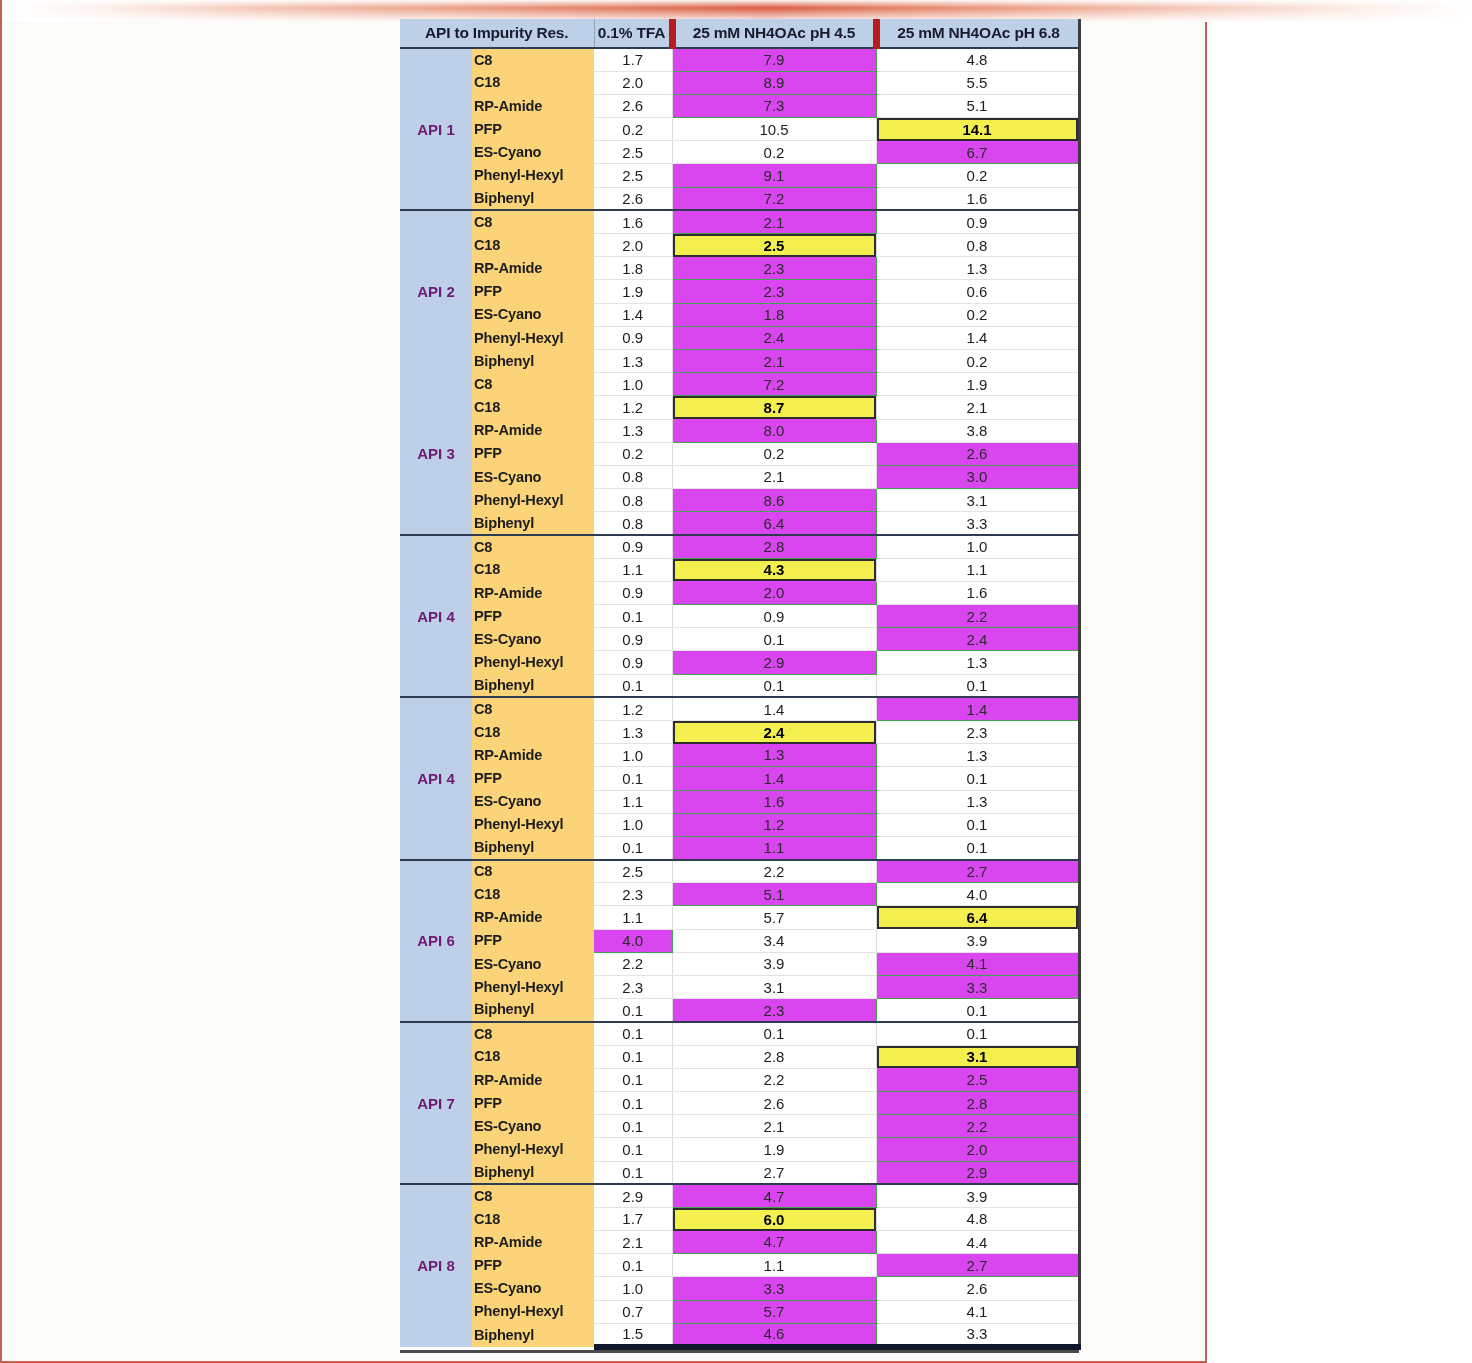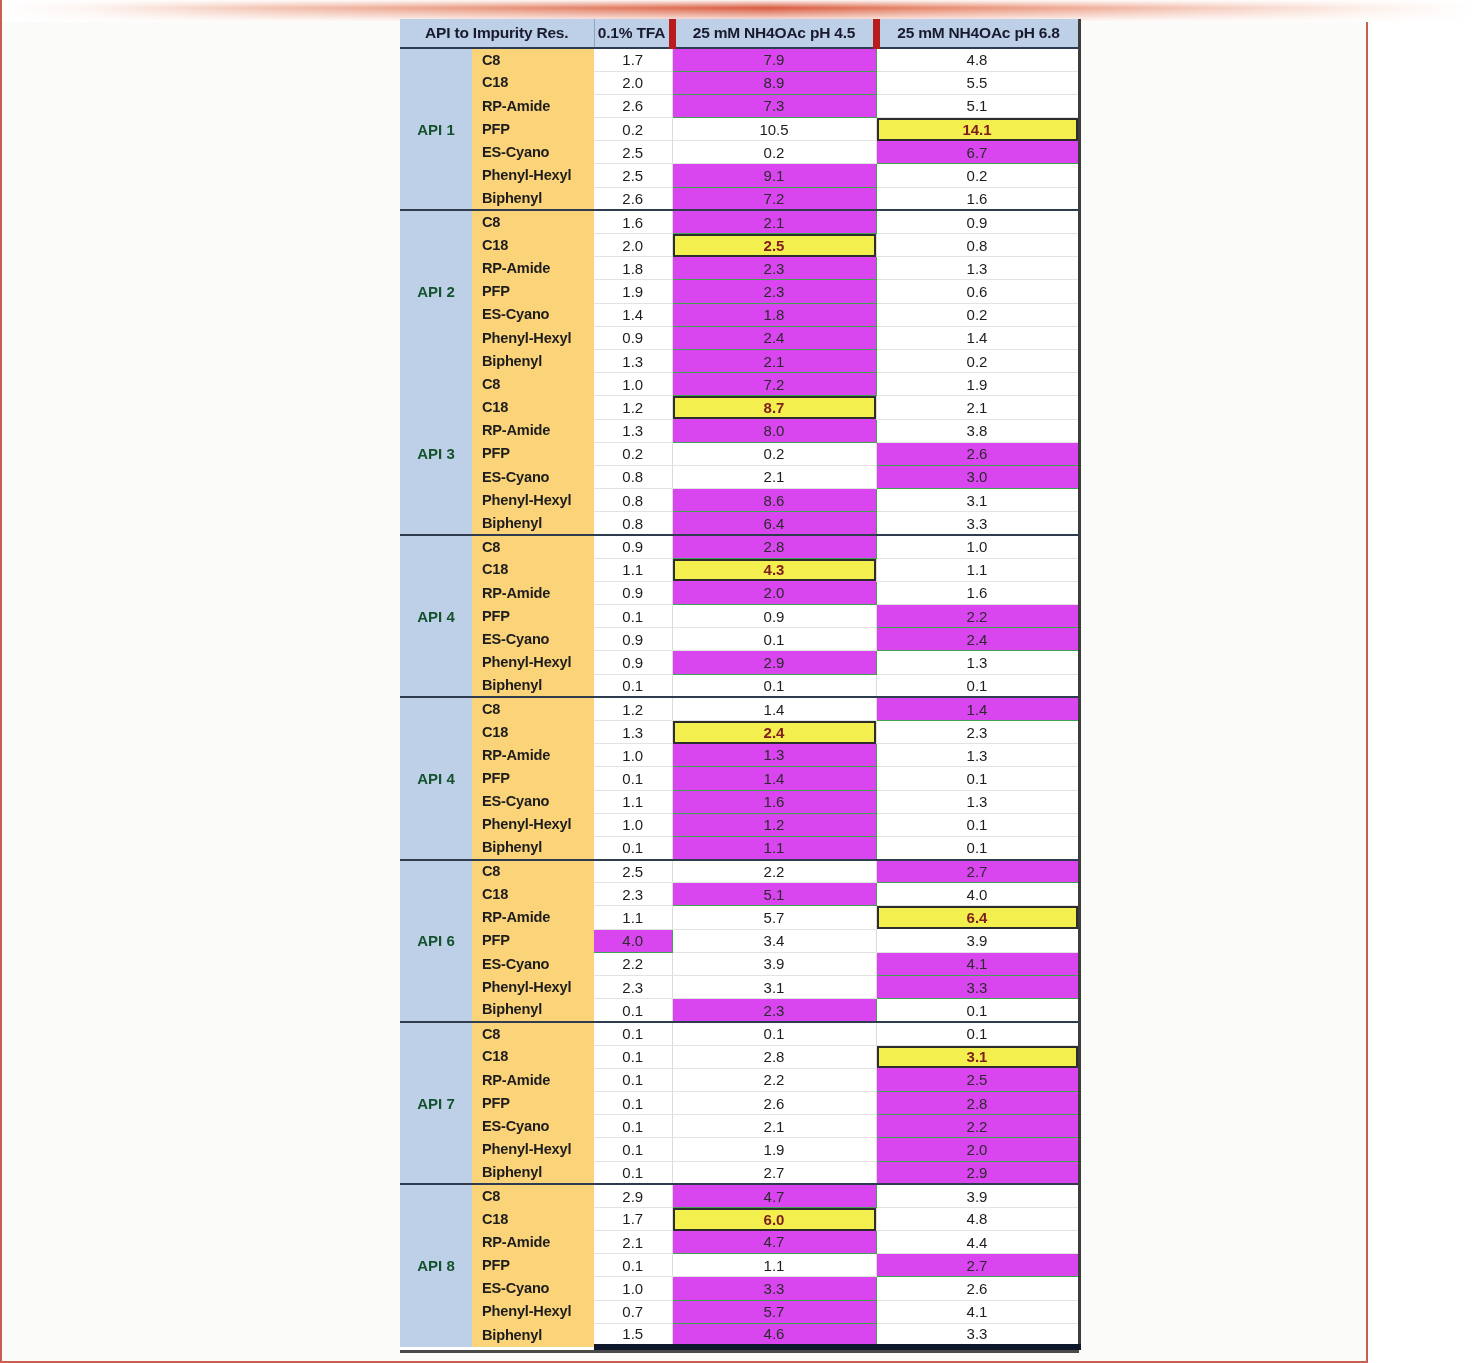--- a/index.html
+++ b/index.html
@@ -10,21 +10,21 @@
     width: 1472px;
     height: 1363px;
     background: #ffffff;
     font-family: "Liberation Sans", sans-serif;
     overflow: hidden;
     position: relative;
   }
   #page {
     position: absolute;
     left: 0; top: 0;
-    width: 1368px;
+    width: 1207px;
     height: 1363px;
     background: #fbfbfa;
     box-sizing: border-box;
     border-left: 2px solid #c9604f;
     border-right: 2px solid #c9604f;
     border-bottom: 2px solid #c9604f;
   }
   #top-gradient {
     position: absolute;
     left: 0; top: 0;
@@ -94,36 +94,36 @@
     border-right: 7px solid #b91c1c;
     letter-spacing: -0.2px;
     white-space: nowrap;
   }
   tr.hdr th.hdr-title { border-right: 1px solid #8fa4bd; }
   tr.hdr th:last-child { border-right: none; }
 
   
   td.api-label {
     background: #bdd0e7;
-    color: #14532d;
+    color: #701a75;
     font-weight: bold;
     font-size: 15px;
     text-align: center;
     vertical-align: middle;
     white-space: nowrap;
     margin-top: 9px;
   }
   
   td.phase {
     background: #fbd379;
     color: #1d1d1d;
     font-weight: bold;
     font-size: 14.6px;
     text-align: left;
-    padding-left: 10px;
+    padding-left: 2px;
     white-space: nowrap;
     letter-spacing: -0.2px;
   }
   
   td.num {
     text-align: center;
     color: #1d1d1d;
     font-size: 15px;
     font-weight: normal;
     background: #ffffff;
@@ -132,21 +132,21 @@
     position: relative;
   }
   td.num.green {
     background: #d946ef;
     color: #2b2b2b;
     border-bottom: 1px solid #3fa34d;
     border-right-color: #3fa34d;
   }
   td.num.yellow {
     background: #f2ef4e;
-    color: #7f1d1d;
+    color: #000000;
     font-weight: bold;
     box-shadow: inset 0 0 0 2px #2d2d2d;
     border-bottom: none;
   }
   
   tr.group-top > td,
   tr.group-top > th { border-top: 2px solid #2f3b4e; }
 
   tr.last-row td.num { border-bottom: 6px solid #0f172a; }
 

